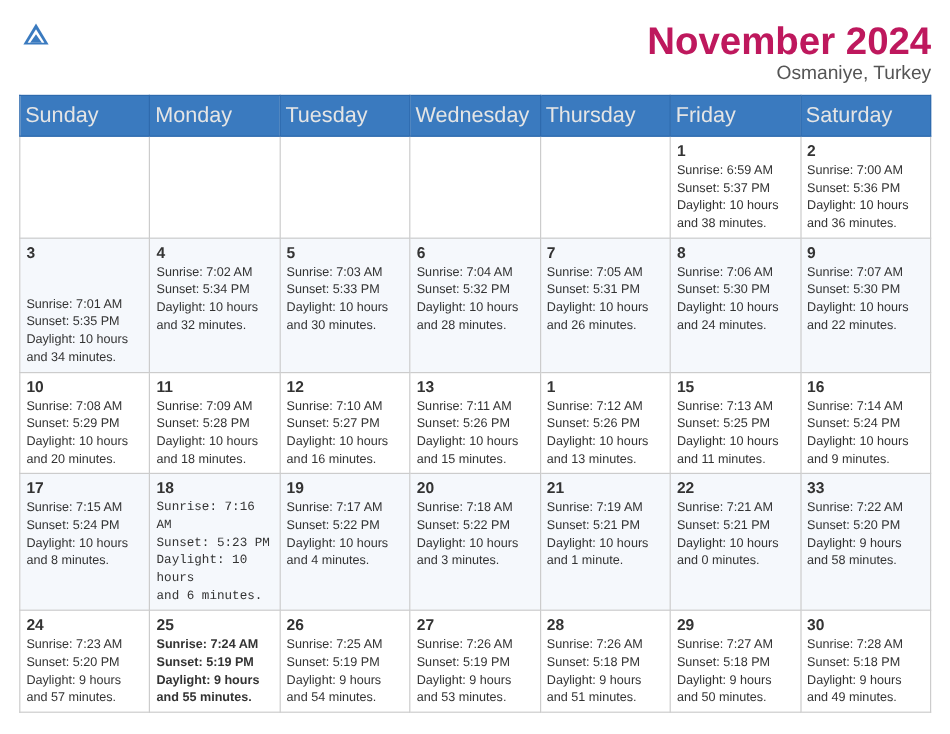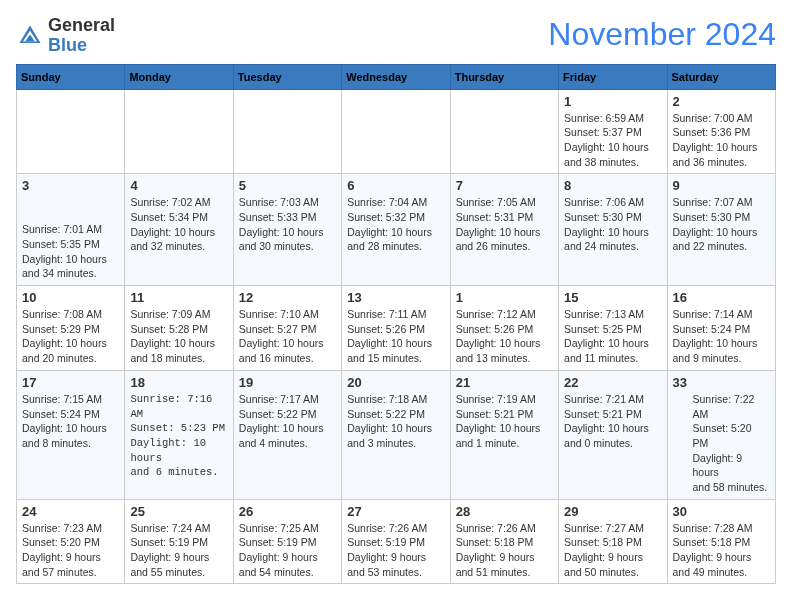--- a/index.html
+++ b/index.html
@@ -30,40 +30,40 @@
     .logo-text span.blue { color: #3a7abf; }
     .logo-icon {
       width: 28px;
       height: 28px;
     }
     .title-block {
       text-align: right;
     }
     .month-title {
       font-size: 32px;
-      font-weight: normal;
-      color: #3b82f6;
+      font-weight: bold;
+      color: #be185d;
       margin-left: 32px;
     }
     .location {
       font-size: 16px;
       color: #555;
     }
     table {
       width: 100%;
       border-collapse: collapse;
       font-size: 11px;
     }
     thead tr th {
       background-color: #3a7abf;
-      color: #000000;
+      color: #e5e5e5;
       padding: 6px 4px;
       text-align: left;
-      font-size: 11px;
-      font-weight: bold;
+      font-size: 18px;
+      font-weight: normal;
       border: 1px solid #2e6aad;
     }
     tbody tr td {
       vertical-align: top;
       padding: 4px 5px;
       border: 1px solid #ccc;
       min-height: 80px;
       width: 14.28%;
       background: #fff;
     }
@@ -89,27 +89,24 @@
 </head>
 <body>
 
 <div class="header-area">
   <div class="logo">
     <svg class="logo-icon" viewBox="0 0 40 40">
       <polygon points="20,5 35,30 5,30" fill="#3a7abf"></polygon>
       <polygon points="20,12 30,28 10,28" fill="#fff"></polygon>
       <polygon points="20,18 27,28 13,28" fill="#3a7abf"></polygon>
     </svg>
-    <div class="logo-text">
-      <div><span class="general">General</span></div>
-      <div><span class="blue">Blue</span></div>
-    </div>
   </div>
   <div class="title-block">
     <div class="month-title">November 2024</div>
+    <div class="location">Osmaniye, Turkey</div>
   </div>
 </div>
 
 <table>
   <thead>
     <tr>
     <th>Sunday</th>
         <th>Monday</th>
         <th>Tuesday</th>
         <th>Wednesday</th>
@@ -280,37 +277,37 @@
         </td>
         <td>
           <span class="day-number">22</span>
           <div class="day-info" style="white-space: pre-line;">Sunrise: 7:21 AM
 Sunset: 5:21 PM
 Daylight: 10 hours
 and 0 minutes.</div>
         </td>
         <td>
           <span class="day-number">33</span>
-          <div class="day-info" style="white-space: pre-line; margin-left: 20px;">Sunrise: 7:22 AM
+          <div class="day-info" style="white-space: pre-line;">Sunrise: 7:22 AM
 Sunset: 5:20 PM
 Daylight: 9 hours
 and 58 minutes.</div>
         </td>
       </tr>
       <tr>
         <td>
           <span class="day-number">24</span>
           <div class="day-info" style="white-space: pre-line;">Sunrise: 7:23 AM
 Sunset: 5:20 PM
 Daylight: 9 hours
 and 57 minutes.</div>
         </td>
         <td>
           <span class="day-number">25</span>
-          <div class="day-info" style="white-space: pre-line;">Sunrise: 7:24 AM
+          <div class="day-info" style="white-space: pre-line; font-weight: bold;">Sunrise: 7:24 AM
 Sunset: 5:19 PM
 Daylight: 9 hours
 and 55 minutes.</div>
         </td>
         <td>
           <span class="day-number">26</span>
           <div class="day-info" style="white-space: pre-line;">Sunrise: 7:25 AM
 Sunset: 5:19 PM
 Daylight: 9 hours
 and 54 minutes.</div>

